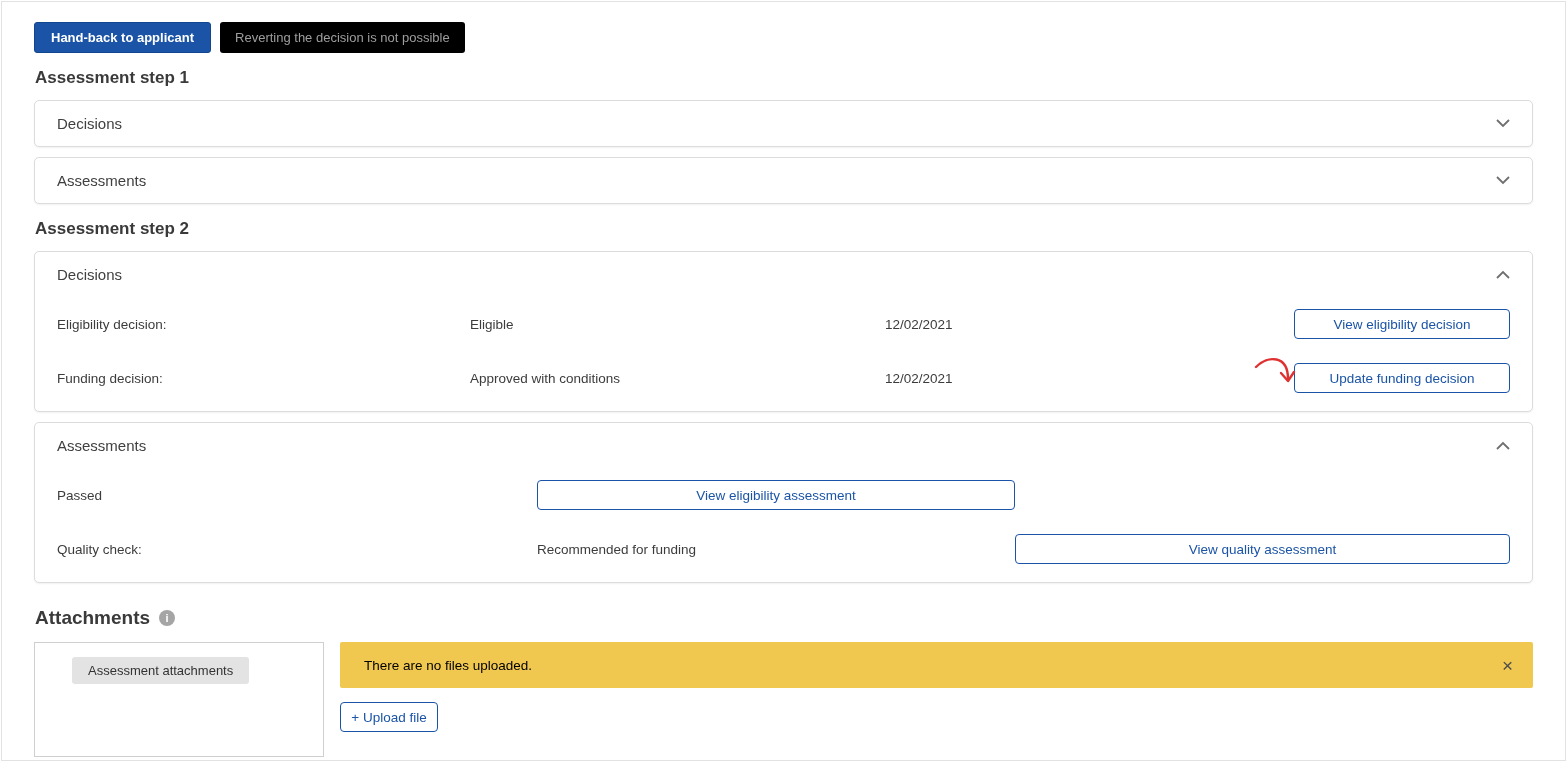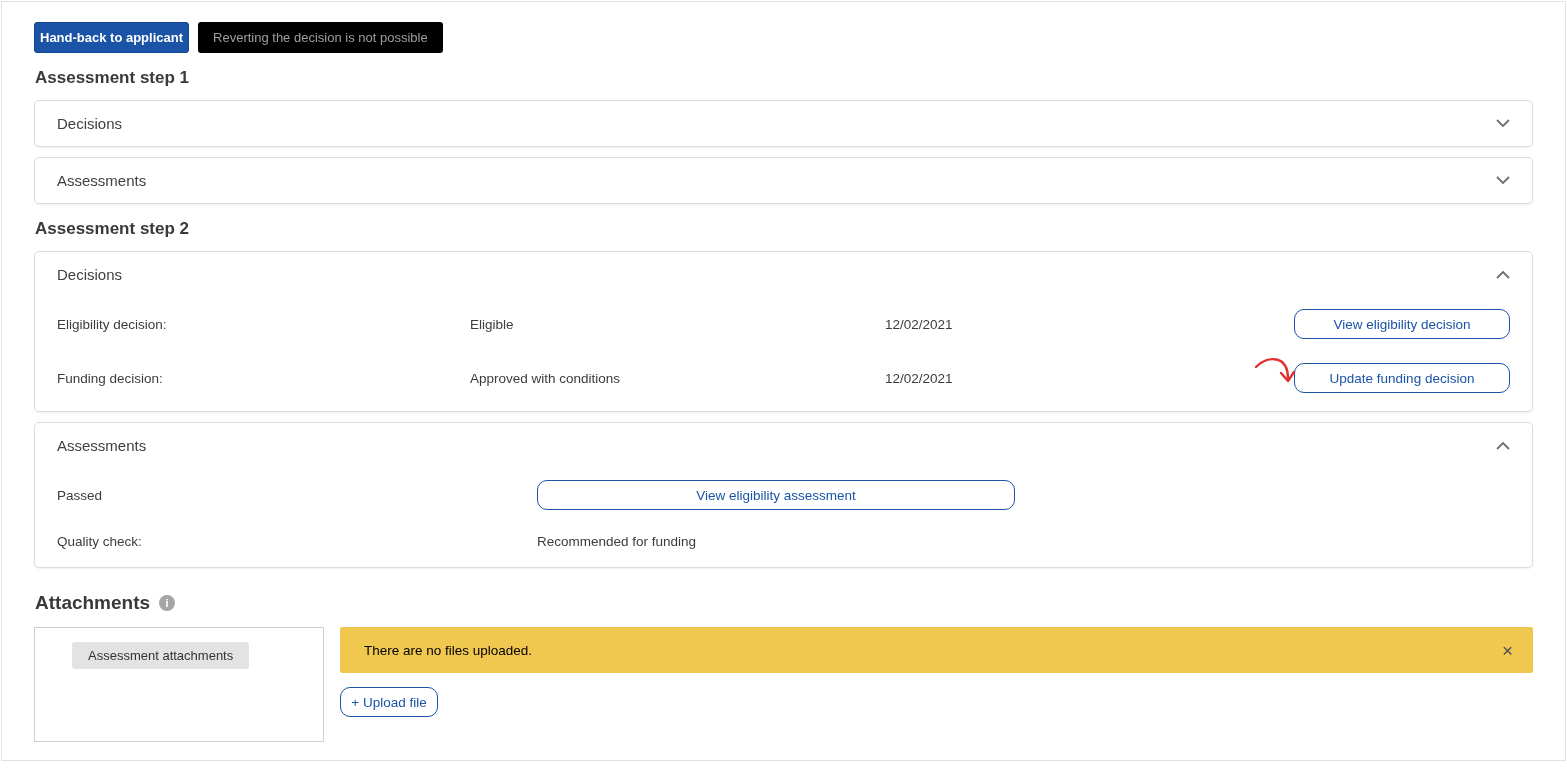--- a/index.html
+++ b/index.html
@@ -19,21 +19,21 @@
     overflow: hidden;
   }
 
   
   .toolbar { display: flex; align-items: center; gap: 9px; }
   .btn { font-family: inherit; cursor: pointer; }
   .btn-primary {
     background: #1b54a6; color: #fff;
     border: 1px solid #11478f; border-radius: 3px;
     font-size: 13px; font-weight: 700;
-    padding: 8px 5px; line-height: 1;
+    padding: 8px 16px; line-height: 1;
   }
   .btn-disabled {
     background: #000000; color: #9e9e9e;
     border: none; border-radius: 3px;
     font-size: 13px; font-weight: 400;
     padding: 9px 15px; line-height: 1;
     cursor: default;
   }
 
   
@@ -70,21 +70,21 @@
     display: grid;
     grid-template-columns: 480px 1fr 495px;
     align-items: center;
     padding: 12px 22px;
     font-size: 13.5px; color: #3c3c3c;
   }
   .btn-outline {
     display: flex; align-items: center; justify-content: center;
     width: 100%; height: 30px;
     background: #fff; color: #1b54a6;
-    border: 1px solid #1b54a6; border-radius: 10px;
+    border: 1px solid #1b54a6; border-radius: 4px;
     font-size: 13.5px; font-weight: 500;
   }
   .action-cell { position: relative; }
   .annotation-arrow {
     position: absolute; left: -42px; top: -12px;
     pointer-events: none;
   }
 
   
   .attachments-title {
@@ -206,20 +206,21 @@
       </span>
     </div>
     <div class="panel-body">
       <div class="ass-row">
         <span>Passed</span>
         <button class="btn btn-outline">View eligibility assessment</button>
       </div>
       <div class="ass-row">
         <span>Quality check:</span>
         <span>Recommended for funding</span>
+        <button class="btn btn-outline">View quality assessment</button>
       </div>
     </div>
   </div>
 
   <div class="attachments-title">
     <span>Attachments</span>
     <span class="info-icon">i</span>
   </div>
 
   <div class="attach-body">

